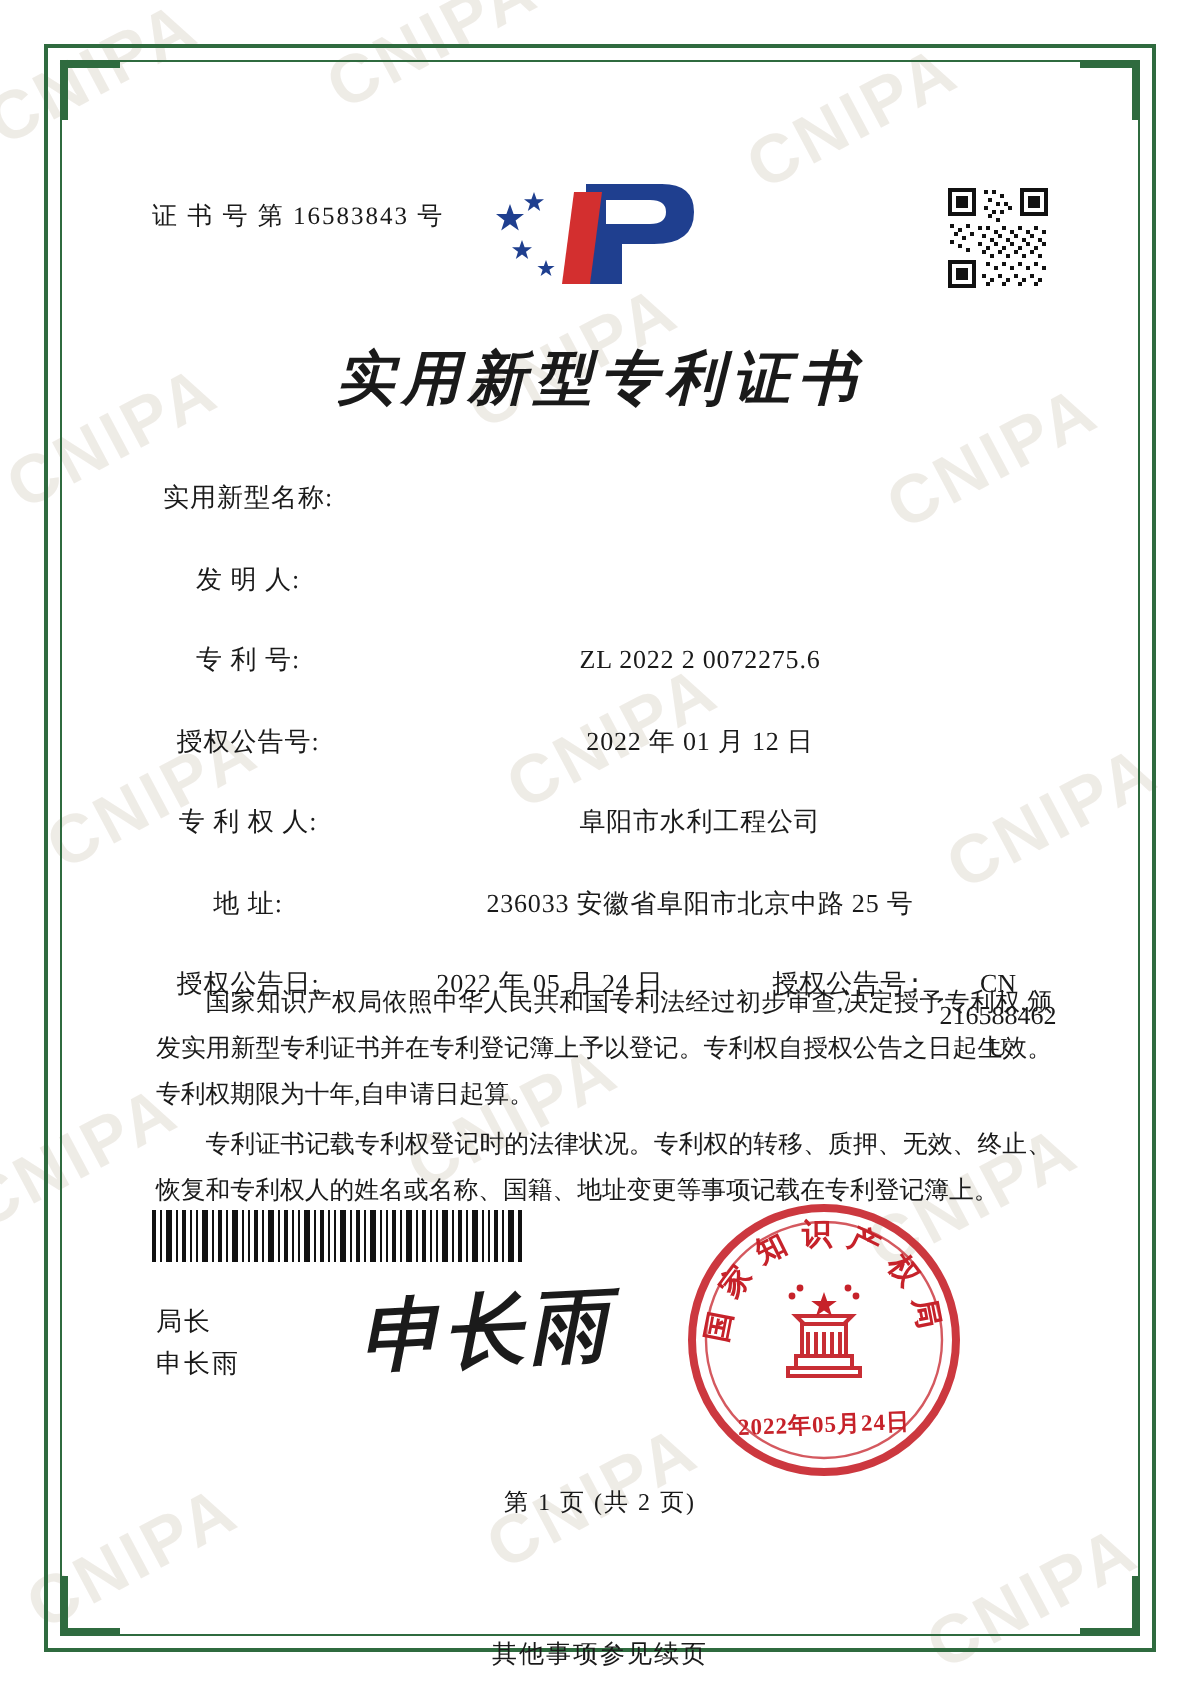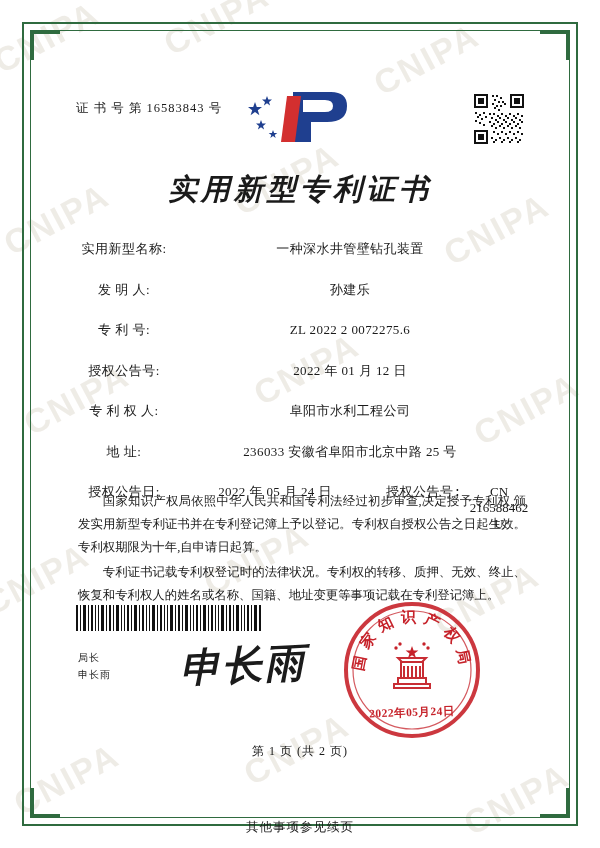--- a/index.html
+++ b/index.html
@@ -174,21 +174,21 @@
     left: 14px;
     top: 545px;
     width: 190px;
     height: 26px;
   }
 
   .signature-block {
     position: absolute;
     left: 18px;
     top: 590px;
-    font-size: 10px;
+    font-size: 13px;
     line-height: 1.65;
     letter-spacing: 1px;
   }
 
   .handwriting {
     position: absolute;
     left: 120px;
     top: 578px;
     font-family: "DejaVu Serif", serif;
     font-size: 40px;
@@ -384,25 +384,23 @@
           <polygon points="28,44 29.1,47 32.3,47 29.7,48.9 30.7,52 28,50.1 25.3,52 26.3,48.9 23.7,47 26.9,47"></polygon>
         </g>
       </svg>
     </div>
 
     <div class="title">实用新型专利证书</div>
 
     <div class="fields">
       <div class="field-row">
         <div class="field-label">实用新型名称:</div>
-        <div class="field-value">一种深水井管壁钻孔装置</div>
       </div>
       <div class="field-row">
         <div class="field-label">发 明 人:</div>
-        <div class="field-value">孙建乐</div>
       </div>
       <div class="field-row">
         <div class="field-label">专 利 号:</div>
         <div class="field-value">ZL 2022 2 0072275.6</div>
       </div>
       <div class="field-row">
         <div class="field-label">授权公告号:</div>
         <div class="field-value">2022 年 01 月 12 日</div>
       </div>
       <div class="field-row">

